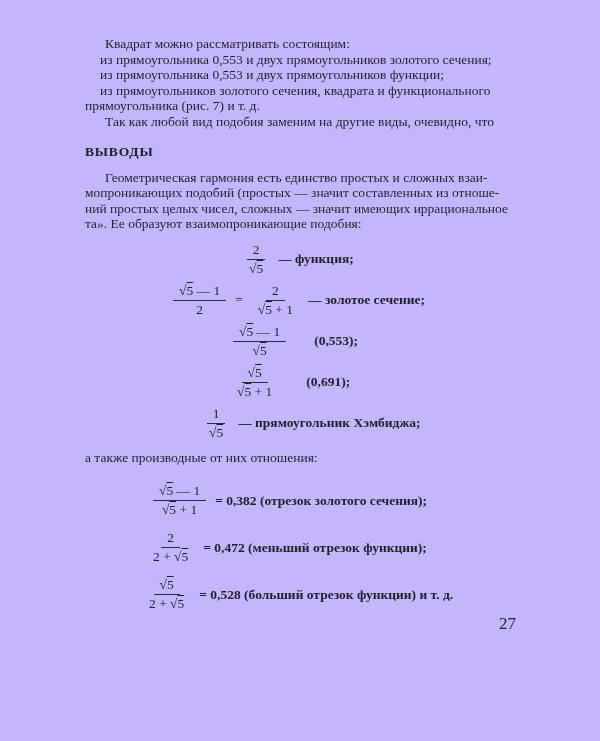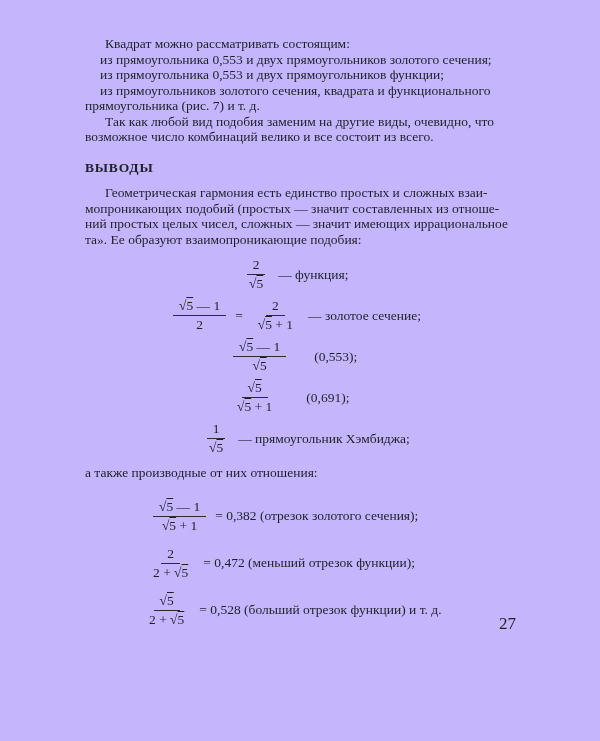--- a/index.html
+++ b/index.html
@@ -23,40 +23,39 @@
   .heading {
     font-weight: bold; font-size: 13.5px;
     letter-spacing: 0.8px;
     margin: 15px 0 10px 0;
   }
   .formula { display: flex; align-items: center; margin: 6px 0; }
   .frac { display: inline-flex; flex-direction: column; align-items: center; text-align: center; }
   .num { padding: 0 6px 1px 6px; border-bottom: 1.3px solid #2b2d32; line-height: 16px; }
   .den { padding: 1px 6px 0 6px; line-height: 16px; }
   .mid { margin: 0 9px; }
-  .tail { margin-left: 9px; white-space: nowrap; }
+  .tail { margin-left: 9px; white-space: nowrap; font-weight: bold; }
   .tail.wide { margin-left: 28px; }
   .rad { text-decoration: overline; }
   .midtext { margin: 9px 0 18px 0; }
   .page-number { position: absolute; top: 614px; right: 84px; font-size: 17px; }
 </style>
 </head>
 <body>
 
 <div class="page">
   <div class="content">
 
     <div>
       <div class="line ind-a">Квадрат можно рассматривать состоящим:</div>
       <div class="line ind-b">из прямоугольника 0,553 и двух прямоугольников золотого сечения;</div>
       <div class="line ind-b">из прямоугольника 0,553 и двух прямоугольников функции;</div>
       <div class="line ind-b">из прямоугольников золотого сечения, квадрата и функционального</div>
       <div class="line">прямоугольника (рис. 7) и т. д.</div>
       <div class="line ind-a">Так как любой вид подобия заменим на другие виды, очевидно, что</div>
-      <div class="line">возможное число комбинаций велико и все состоит из всего.</div>
     </div>
 
     <div class="heading">ВЫВОДЫ</div>
 
     <div>
       <div class="line ind-a">Геометрическая гармония есть единство простых и сложных взаи-</div>
       <div class="line">мопроникающих подобий (простых — значит составленных из отноше-</div>
       <div class="line">ний простых целых чисел, сложных — значит имеющих иррациональное</div>
       <div class="line">та». Ее образуют взаимопроникающие подобия:</div>
     </div>

